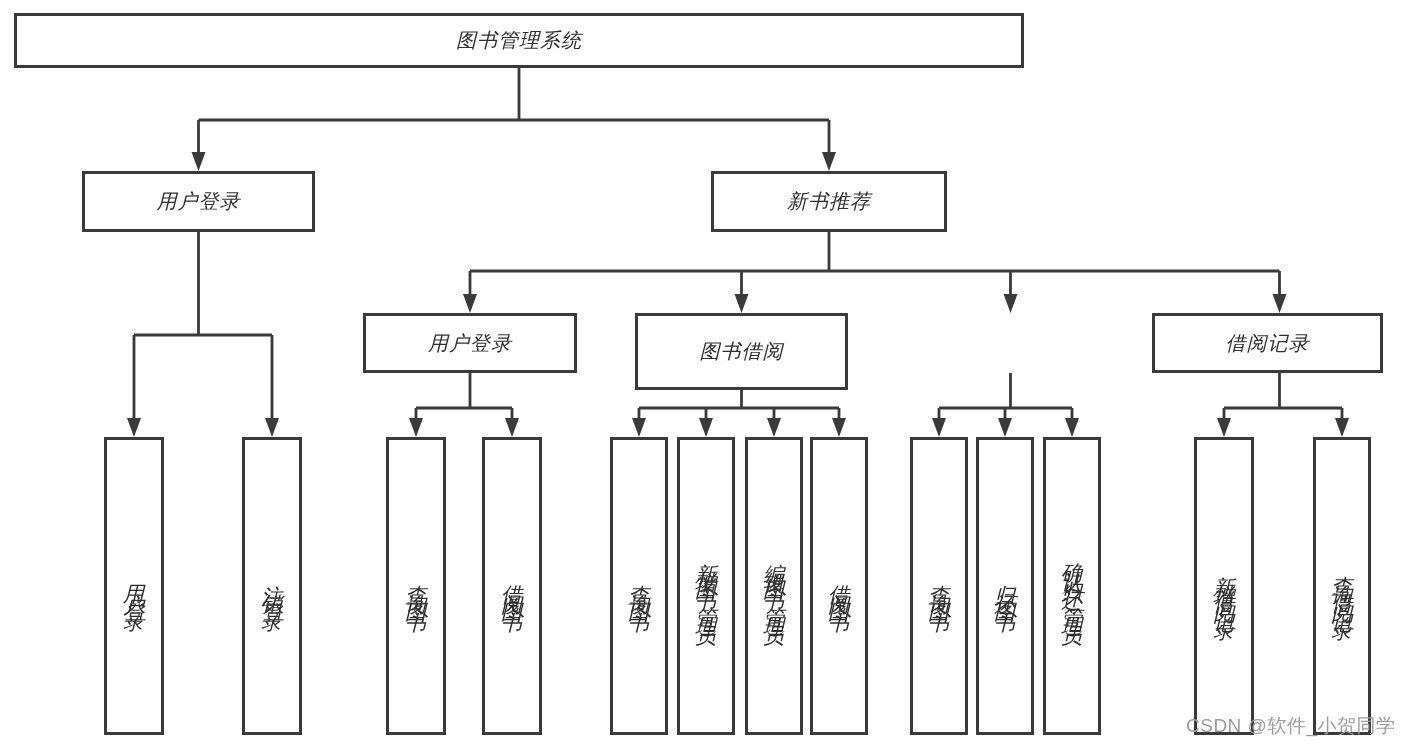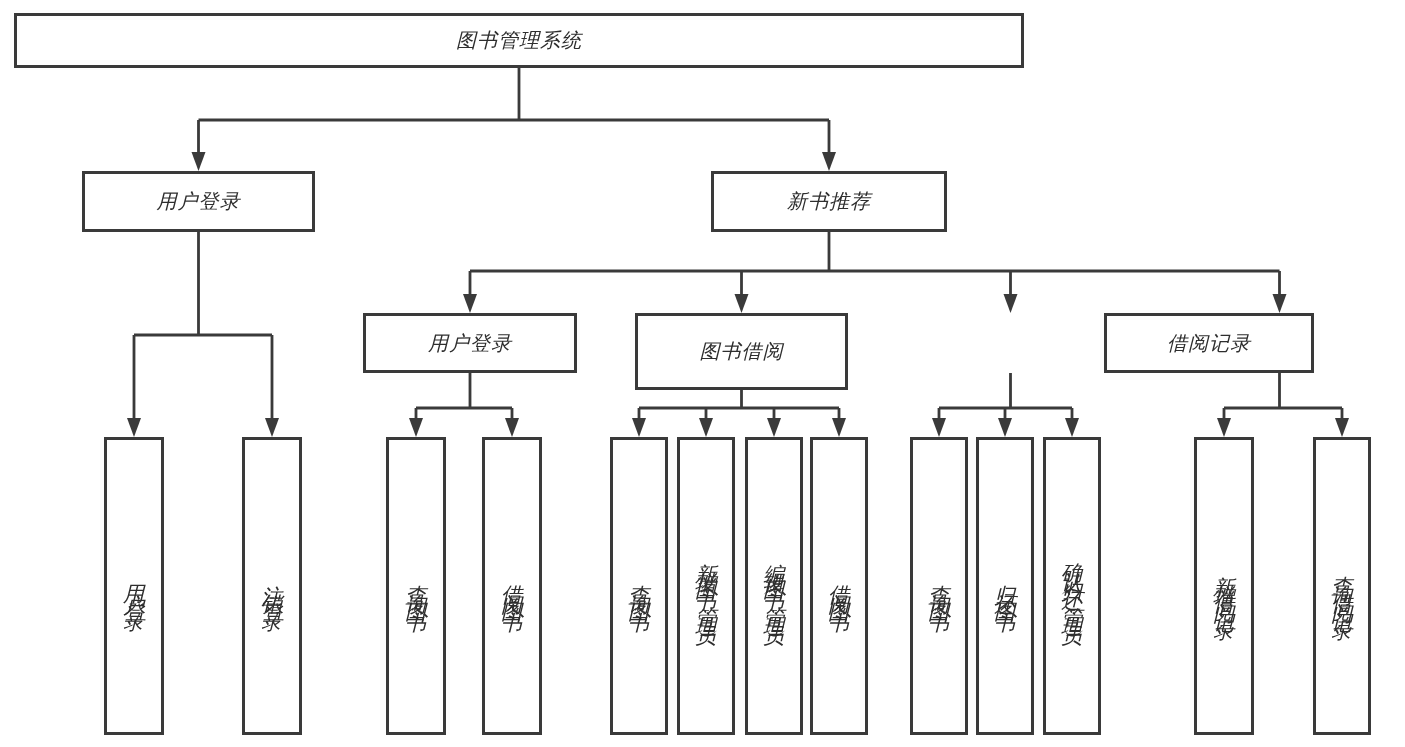--- a/index.html
+++ b/index.html
@@ -54,33 +54,34 @@
       <polygon points="1335,418 1349,418 1342,437" fill="currentColor"></polygon>
     </svg>
 
   <div class="box h" style="left:14px;top:13px;width:1010px;height:55px">图书管理系统</div>
 
   <div class="box h" style="left:82px;top:171px;width:233px;height:61px">用户登录</div>
   <div class="box h" style="left:711px;top:171px;width:236px;height:61px">新书推荐</div>
 
   <div class="box h" style="left:363px;top:313px;width:214px;height:60px">用户登录</div>
   <div class="box h" style="left:635px;top:313px;width:213px;height:77px">图书借阅</div>
-  <div class="box h" style="left:1104px;top:313px;width:210px;height:60px">借阅记录</div>
+  <div class="box h" style="left:1152px;top:313px;width:231px;height:60px">借阅记录</div>
 
   <div class="box v" style="left:104px;top:437px;width:60px;height:298px">用户登录</div>
   <div class="box v" style="left:242px;top:437px;width:60px;height:298px">注销登录</div>
 
   <div class="box v" style="left:386px;top:437px;width:60px;height:298px">查询图书</div>
   <div class="box v" style="left:482px;top:437px;width:60px;height:298px">借阅图书</div>
 
   <div class="box v" style="left:610px;top:437px;width:58px;height:298px">查询图书</div>
   <div class="box v" style="left:677px;top:437px;width:58px;height:298px">新增图书（管理员）</div>
   <div class="box v" style="left:745px;top:437px;width:58px;height:298px">编辑图书（管理员）</div>
   <div class="box v" style="left:810px;top:437px;width:58px;height:298px">借阅图书</div>
 
   <div class="box v" style="left:910px;top:437px;width:58px;height:298px">查询图书</div>
   <div class="box v" style="left:976px;top:437px;width:58px;height:298px">归还图书</div>
   <div class="box v" style="left:1043px;top:437px;width:58px;height:298px">确认归还（管理员）</div>
 
   <div class="box v" style="left:1194px;top:437px;width:60px;height:298px">新增借阅记录</div>
   <div class="box v" style="left:1313px;top:437px;width:58px;height:298px">查询借阅记录</div>
 
+  <div id="watermark">CSDN @软件_小贺同学</div>
 </div>
 
 </body></html>

